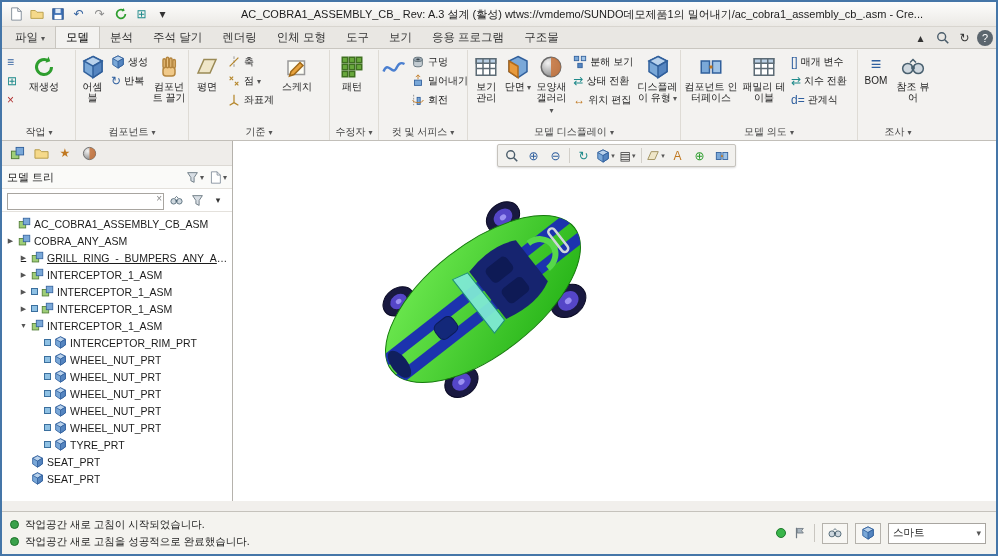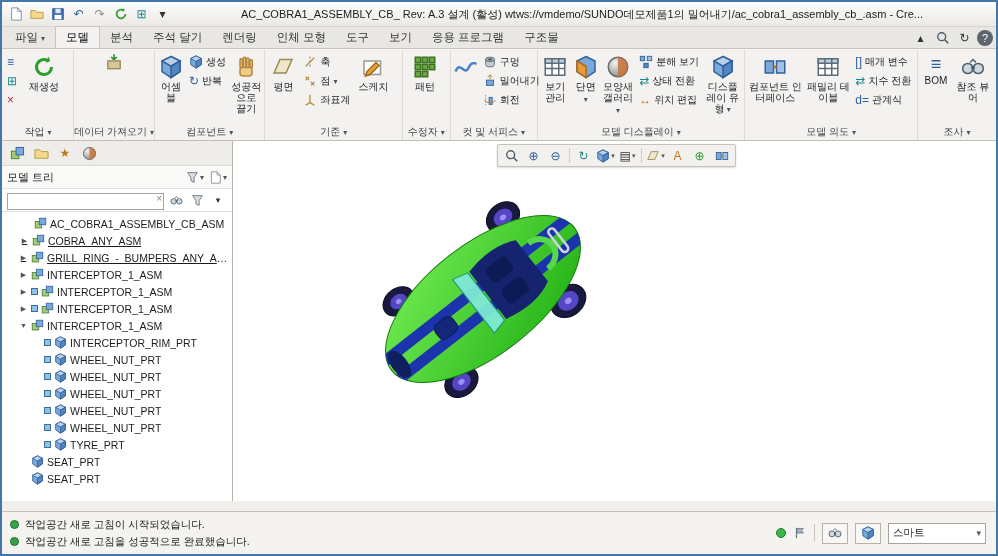--- a/index.html
+++ b/index.html
@@ -330,32 +330,20 @@
               <use href="#s-regen"></use>
             </svg>
           <span class="llabel">재생성</span>
         </button>
       </div>
       <div class="rfoot darr">
           <span>작업</span>
         </div>
     </div>
 
-    <div class="rgroup g-data">
-      <div class="rbody">
-        <button class="sbtn">
-            <svg class="ic18">
-              <use href="#s-import"></use>
-            </svg>
-          </button>
-      </div>
-      <div class="rfoot darr">
-          <span>데이터 가져오기</span>
-        </div>
-    </div>
 
     <div class="rgroup g-comp">
       <div class="rbody">
         <button class="lbtn" style="width:36px">
           <svg class="ic24">
               <use href="#s-cube"></use>
             </svg>
           <span class="llabel">어셈블</span>
         </button>
         <div class="smallcol">
@@ -367,21 +355,21 @@
             </button>
           <button class="sbtn">
               <span class="glyph c-blue">↻</span>
               <span>반복</span>
             </button>
         </div>
         <button class="lbtn" style="width:42px">
           <svg class="ic24">
               <use href="#s-hand"></use>
             </svg>
-          <span class="llabel">성공적으로 끌기</span>
+          <span class="llabel">컴포넌트 끌기</span>
         </button>
       </div>
       <div class="rfoot darr">
           <span>컴포넌트</span>
         </div>
     </div>
 
     <div class="rgroup g-datum">
       <div class="rbody">
         <button class="lbtn" style="width:32px">
@@ -621,31 +609,31 @@
             <svg>
               <use href="#s-funnel"></use>
             </svg>
           </button>
         <button class="hbtn">
             <span class="glyph c-dark" style="font-size:9px">▾</span>
           </button>
       </div>
       <div class="tree">
 
-          <div class="trow" data-icon="assembly" data-expand="none" style="padding-left: 20px;">
+          <div class="trow" data-icon="assembly" data-expand="none" style="padding-left: 4px;">
             <span class="arrow"></span>
 
             <svg class="tico ic-asm">
               <use href="#s-asm"></use>
             </svg>
 
             <span class="tlabel">AC_COBRA1_ASSEMBLY_CB_ASM</span>
           </div>
 
-          <div class="trow" data-icon="assembly" data-expand="collapsed" style="padding-left: 18px; text-decoration: underline;">
+          <div class="trow" data-icon="assembly" data-expand="collapsed" style="padding-left: 4px;">
             <span class="arrow"></span>
 
             <svg class="tico ic-asm">
               <use href="#s-asm"></use>
             </svg>
 
             <span class="tlabel">COBRA_ANY_ASM</span>
           </div>
 
 

